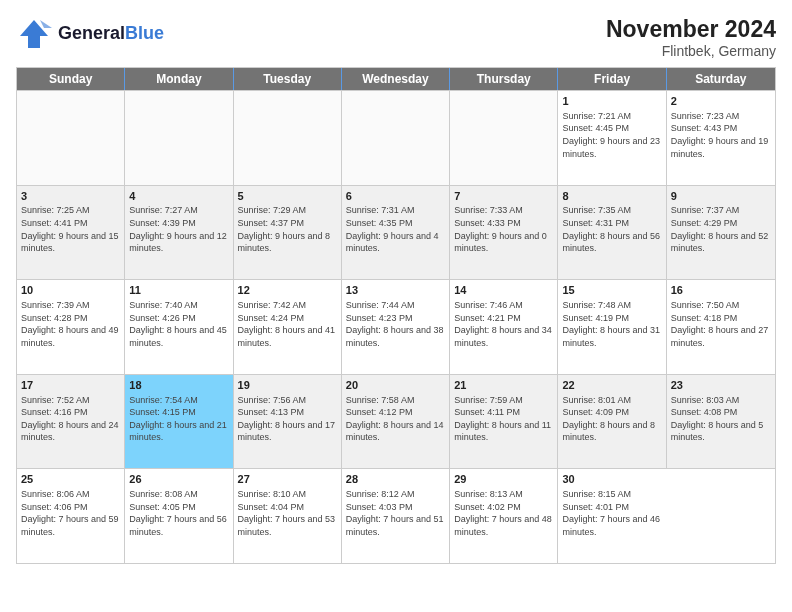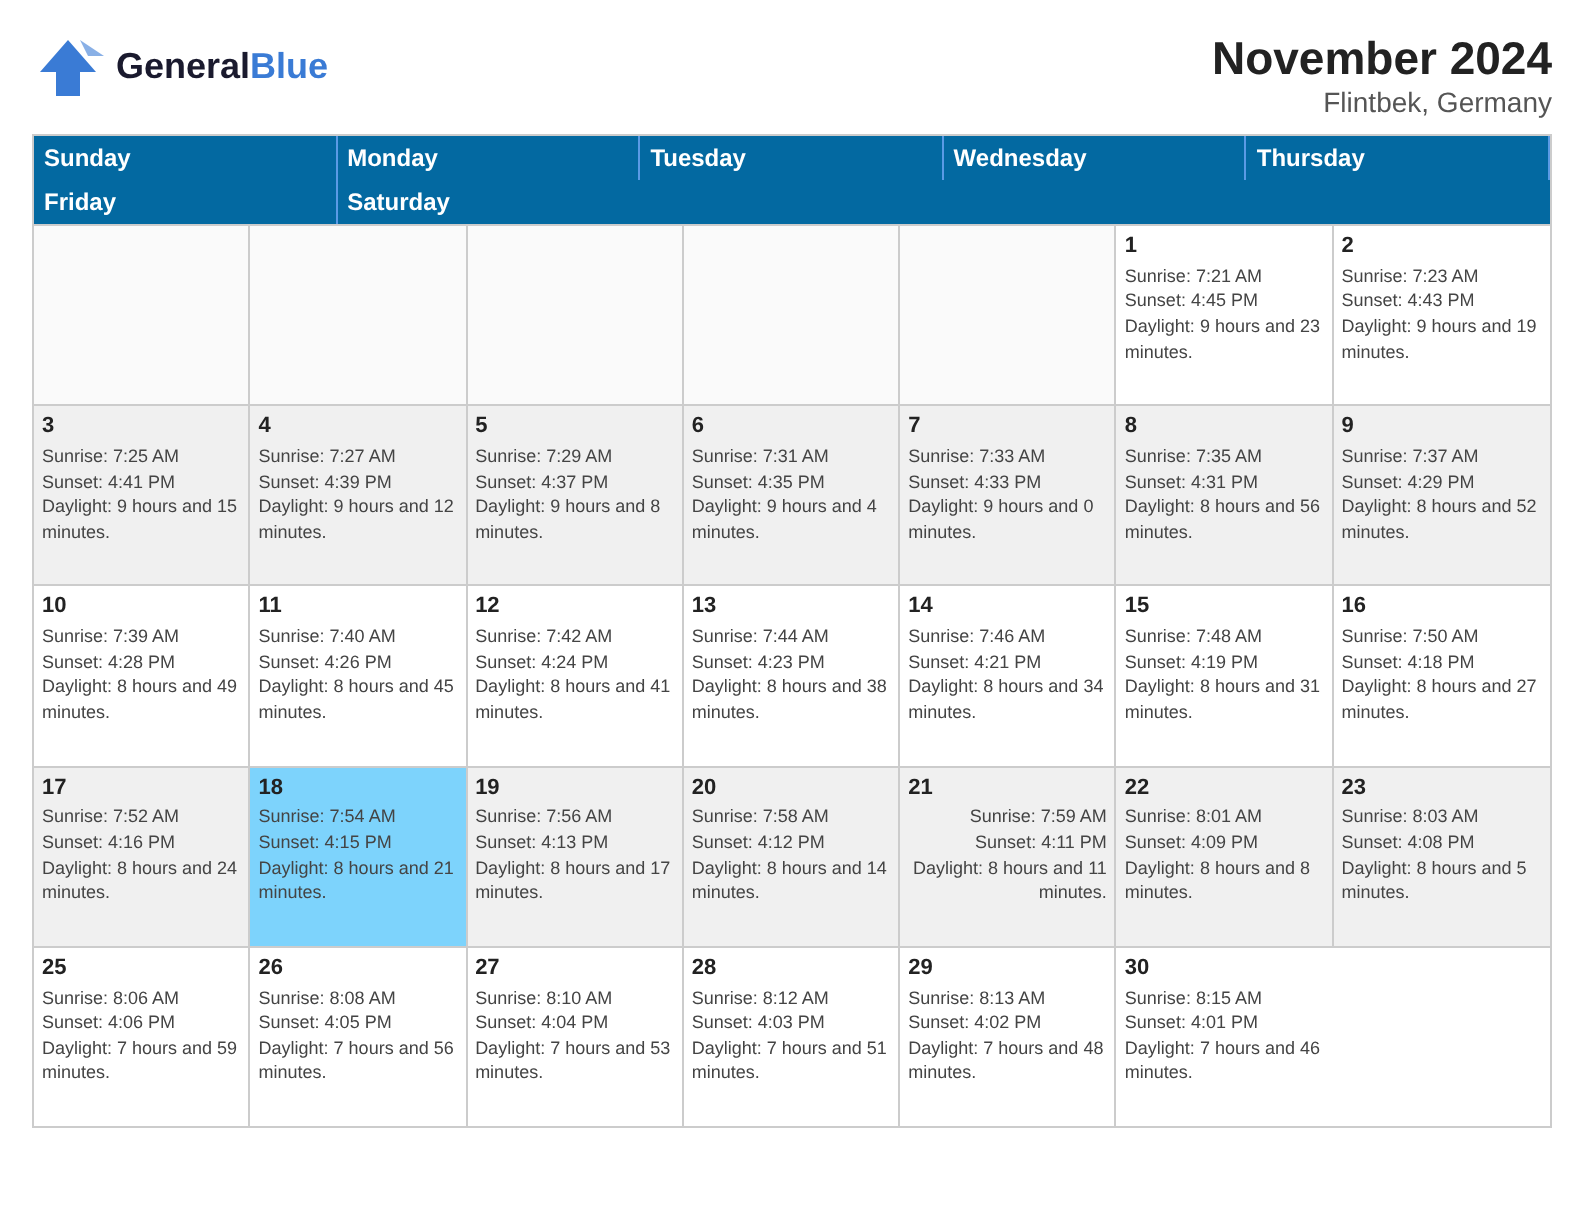--- a/index.html
+++ b/index.html
@@ -46,22 +46,23 @@
       color: #555;
     }
     .calendar {
       flex: 1;
       display: flex;
       flex-direction: column;
       border: 1px solid #ccc;
     }
     .cal-header-row {
       display: grid;
-      grid-template-columns: repeat(5, 1fr);
-      background: #0369a1;
+      grid-template-columns: repeat(7, 1fr);
+      background: #737373;
+      text-align: center;
     }
     .cal-header-cell {
       color: #fff;
       font-size: 12px;
       font-weight: bold;
       padding: 4px 5px;
       border-right: 1px solid #5a9ae5;
     }
     .cal-header-cell:last-child { border-right: none; }
     .cal-body {
@@ -264,21 +265,21 @@
 Daylight: 8 hours and 17 minutes.</div>
           </div>
           <div class="cal-cell shaded" style="background: rgb(240, 240, 240);">
             <span class="day-num">20</span>
             <div class="cell-info" style="white-space: pre-line;">Sunrise: 7:58 AM
 Sunset: 4:12 PM
 Daylight: 8 hours and 14 minutes.</div>
           </div>
           <div class="cal-cell shaded" style="background: rgb(240, 240, 240);">
             <span class="day-num">21</span>
-            <div class="cell-info" style="white-space: pre-line; text-align: right;">Sunrise: 7:59 AM
+            <div class="cell-info" style="white-space: pre-line;">Sunrise: 7:59 AM
 Sunset: 4:11 PM
 Daylight: 8 hours and 11 minutes.</div>
           </div>
           <div class="cal-cell shaded" style="background: rgb(240, 240, 240);">
             <span class="day-num">22</span>
             <div class="cell-info" style="white-space: pre-line;">Sunrise: 8:01 AM
 Sunset: 4:09 PM
 Daylight: 8 hours and 8 minutes.</div>
           </div>
           <div class="cal-cell shaded" style="background: rgb(240, 240, 240);">

